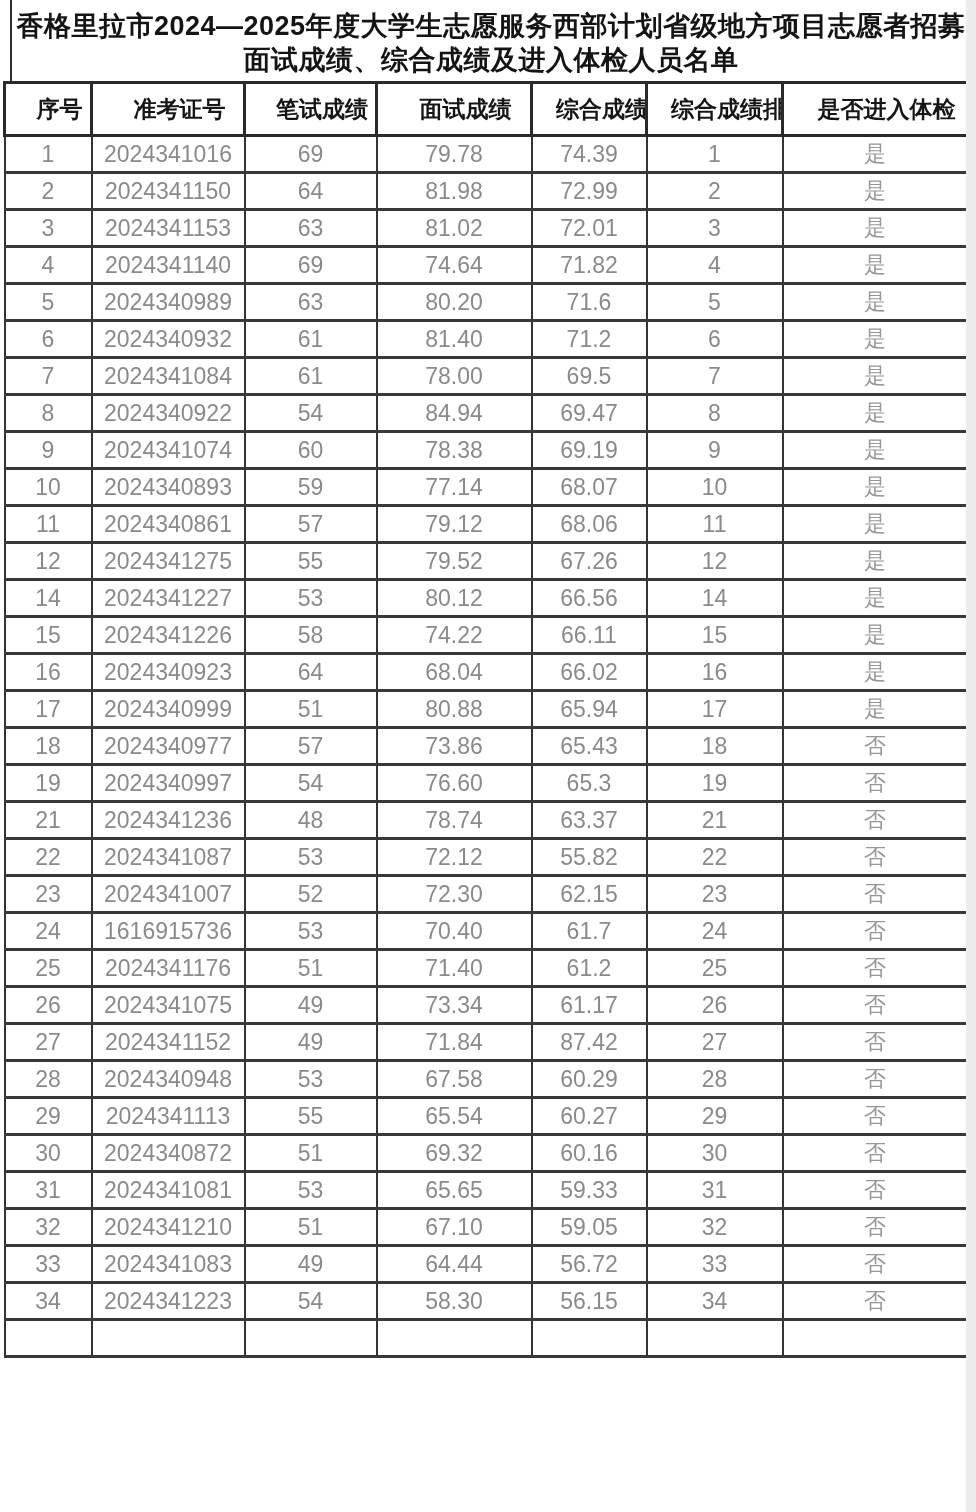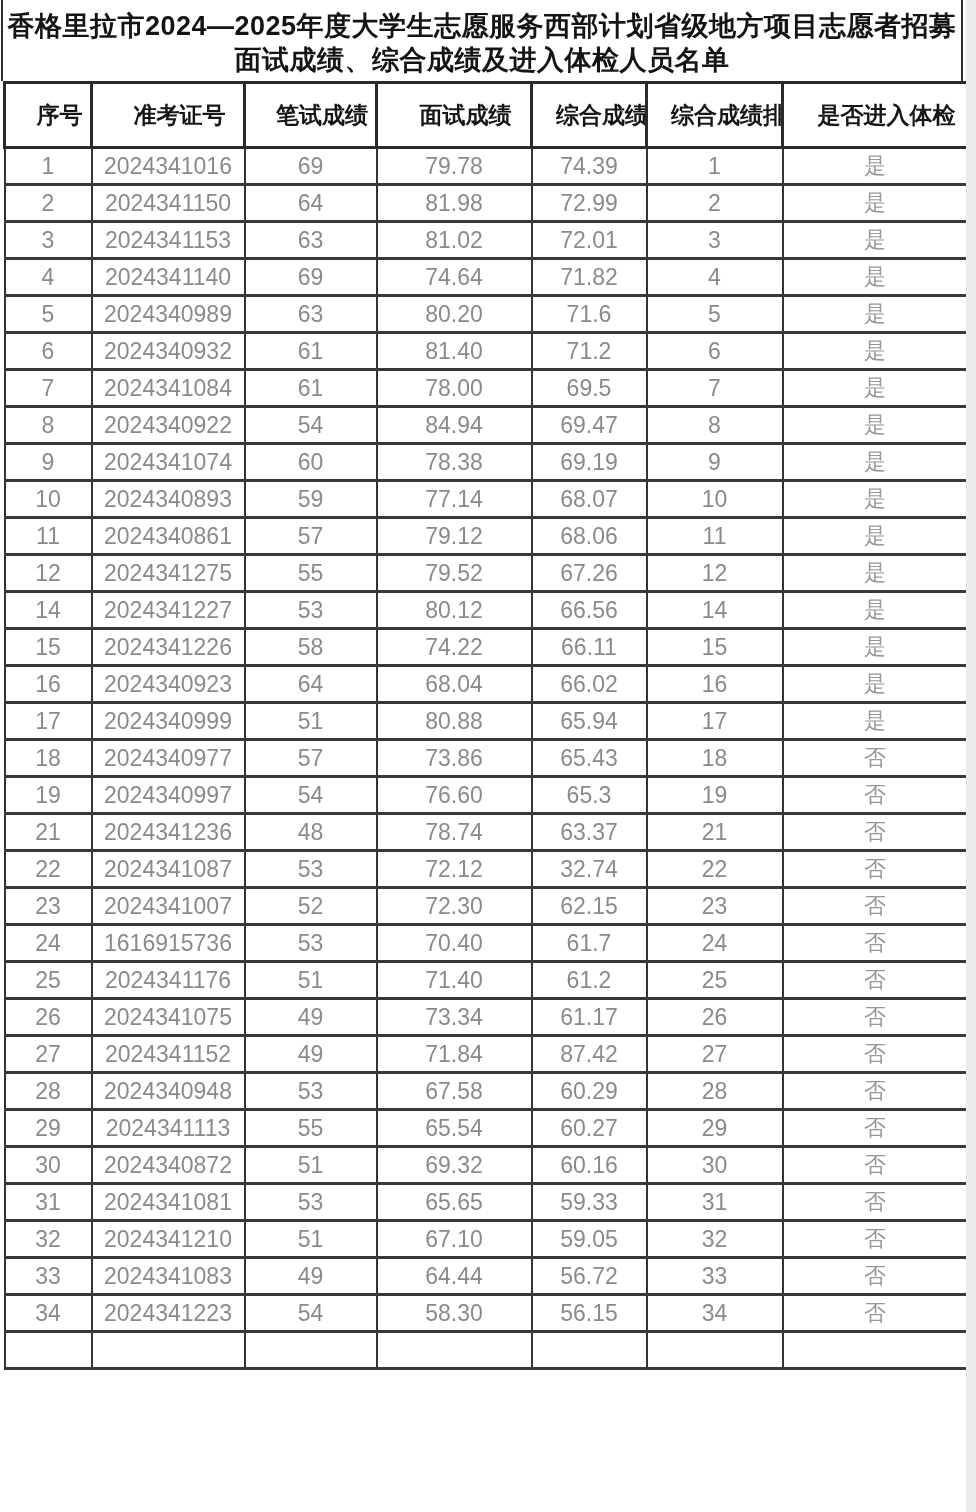--- a/index.html
+++ b/index.html
@@ -14,21 +14,21 @@
   }
   .right-strip {
     position: absolute;
     top: 0;
     right: 0;
     width: 10px;
     height: 100%;
     background: #edecea;
   }
   .title-block {
-    margin-left: 1px;
+    margin-left: 10px;
     width: 962px;
     height: 81px;
     border-left: 2px solid #2e2e2e;
     border-right: 2px solid #2e2e2e;
     padding-top: 9px;
     text-align: center;
   }
   .title-line {
     font-size: 27px;
     font-weight: bold;
@@ -38,21 +38,21 @@
     white-space: nowrap;
   }
   table.score-table {
     margin-left: 3px;
     width: 963px;
     border-collapse: collapse;
     table-layout: fixed;
   }
   .score-table th {
     border: 3px solid #2a2a2a;
-    height: 65px;
+    height: 53px;
     font-size: 23px;
     font-weight: bold;
     color: #161616;
     text-align: center;
     vertical-align: middle;
     white-space: nowrap;
     overflow: hidden;
     padding-left: 23px;
   }
   .score-table td {
@@ -280,21 +280,21 @@
           <td>78.74</td>
           <td>63.37</td>
           <td>21</td>
           <td class="cjk-cell">否</td>
         </tr>
         <tr>
           <td>22</td>
           <td>2024341087</td>
           <td>53</td>
           <td>72.12</td>
-          <td>32.74</td>
+          <td>55.82</td>
           <td>22</td>
           <td class="cjk-cell">否</td>
         </tr>
         <tr>
           <td>23</td>
           <td>2024341007</td>
           <td>52</td>
           <td>72.30</td>
           <td>62.15</td>
           <td>23</td>

